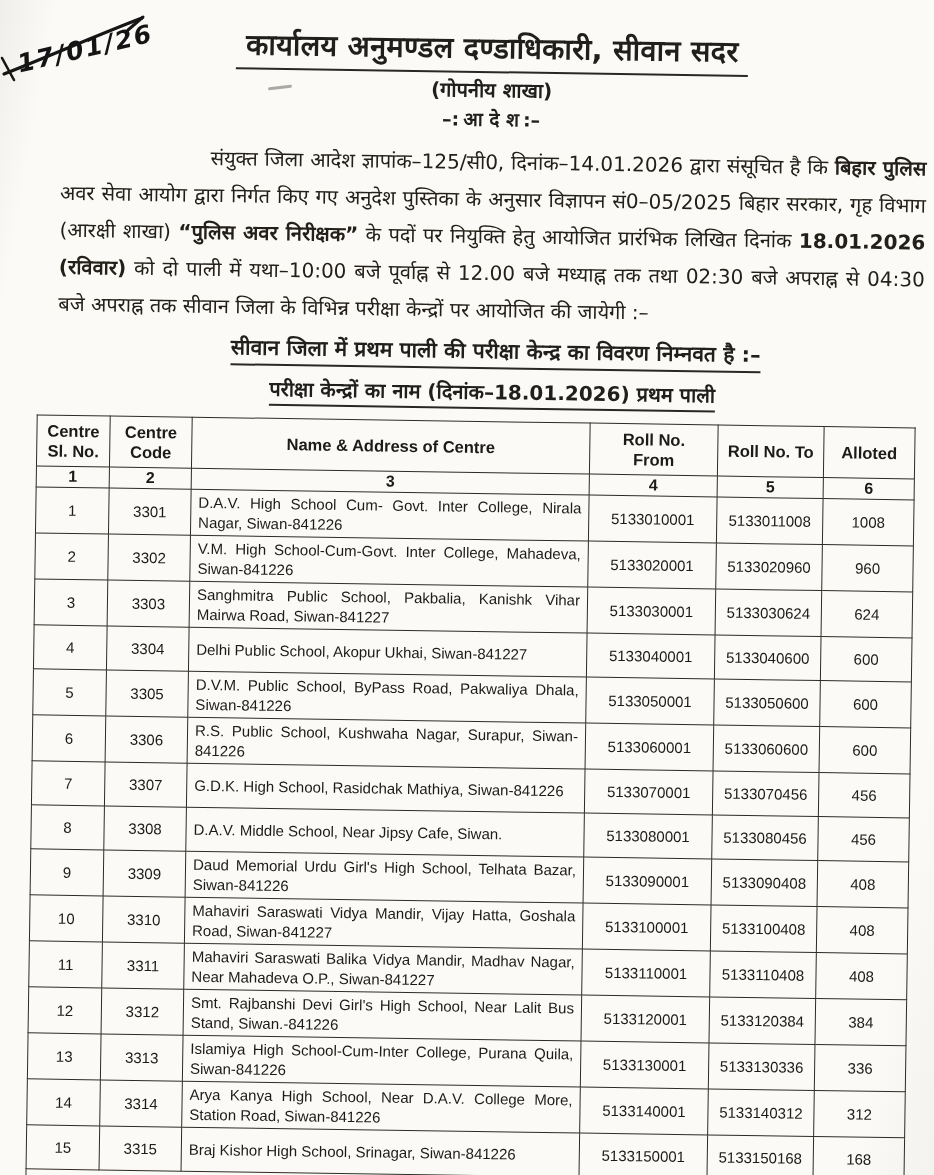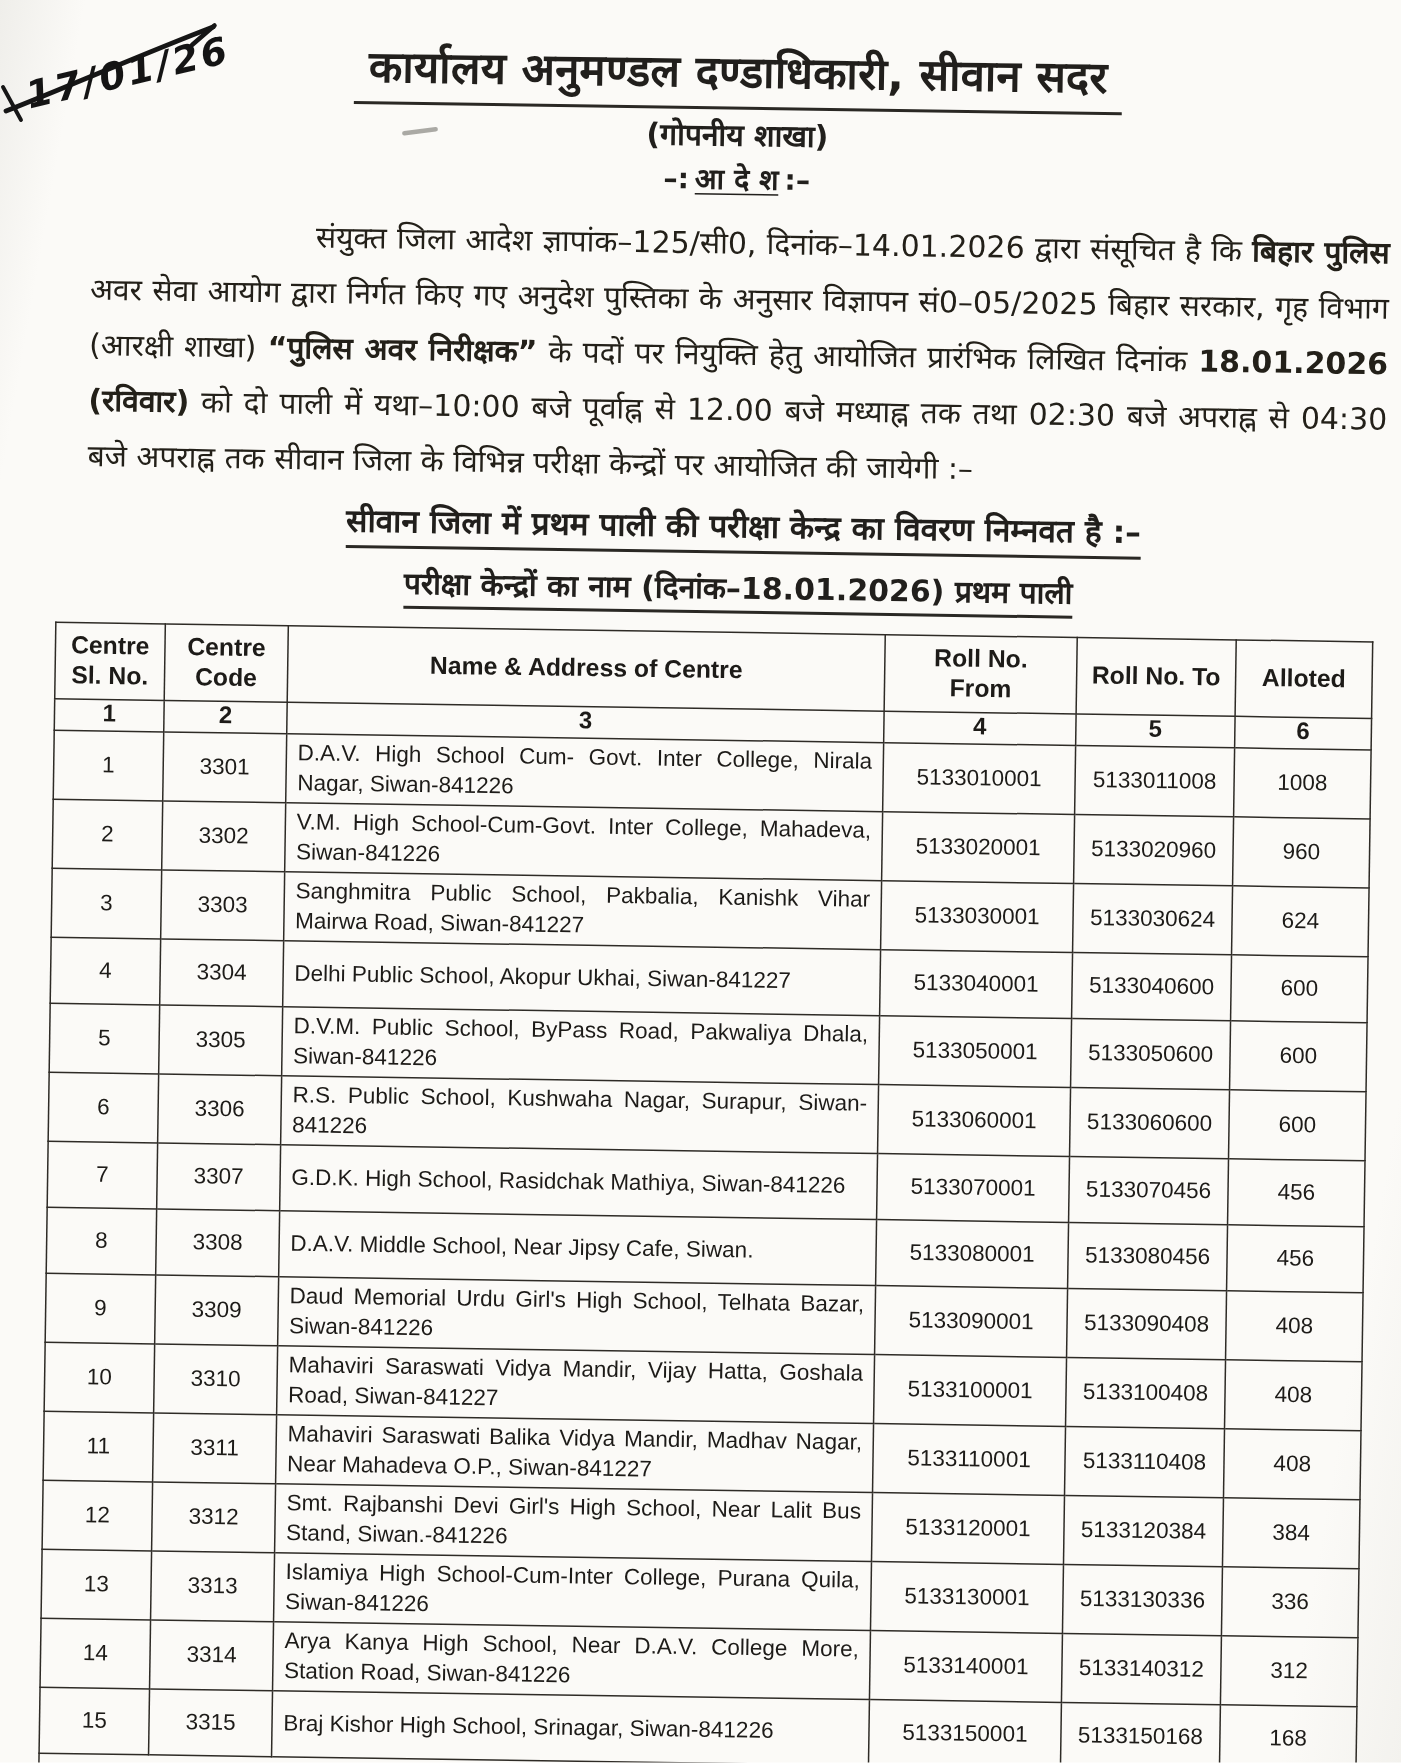--- a/index.html
+++ b/index.html
@@ -15,21 +15,21 @@
     transform:rotate(0.85deg);transform-origin:80px 60px;
   }
   
   .titleblock{margin:24px 0 0 122px;width:740px;text-align:center;}
   .doc-title{
     display:inline-block;margin:0;font-size:29px;font-weight:bold;line-height:1.25;
     border-bottom:2.2px solid #2a2824;padding:0 10px 5px 10px;letter-spacing:0.2px;
   }
   .doc-subtitle{font-size:20px;margin-top:3px;font-weight:bold;}
   .order-line{font-size:19px;margin-top:3px;font-weight:bold;}
-  .order-word{text-decoration:underline;text-underline-offset:3px;margin:0 4px;}
+  .order-word{text-underline-offset:3px;margin:0 4px;}
   
   .body-para{
     margin:12px 6px 0 62px;width:866px;font-size:20px;line-height:37px;
     text-align:justify;text-indent:150px;color:#232019;
   }
   .body-para b{font-weight:bold;}
   
   .center-wrap{text-align:center;}
   .h1u{
     display:inline-block;margin:7px 0 0 66px;font-size:21px;font-weight:bold;

